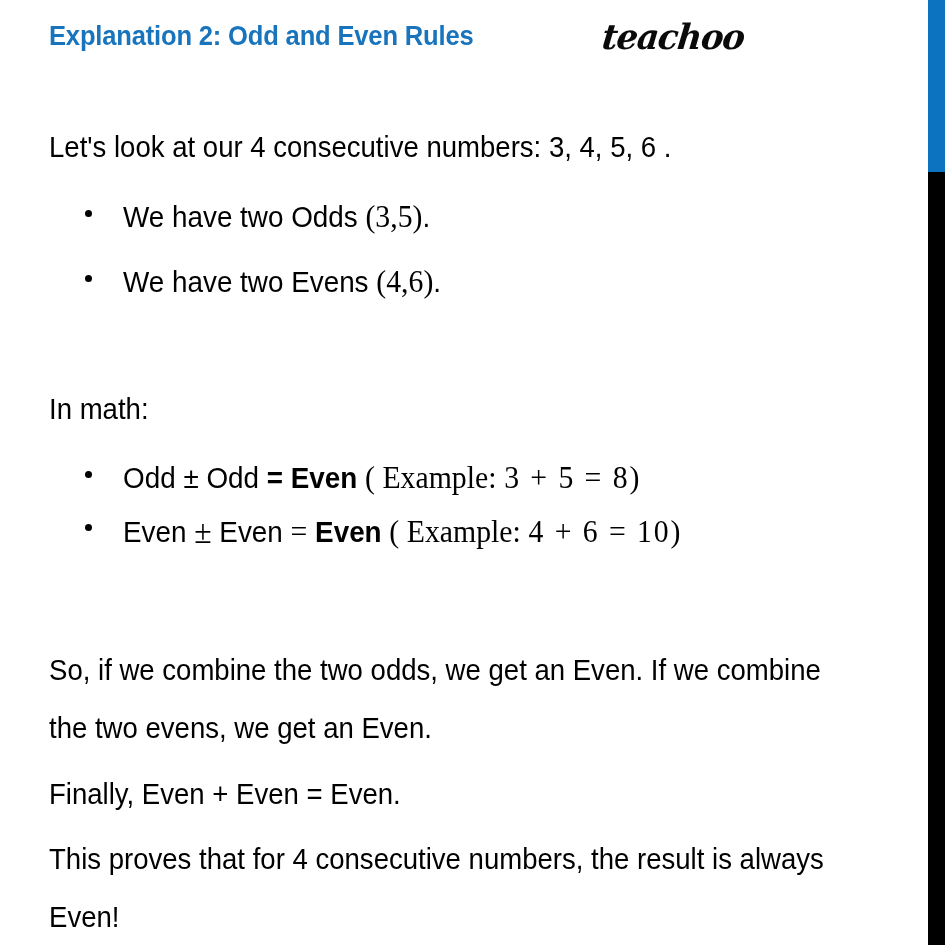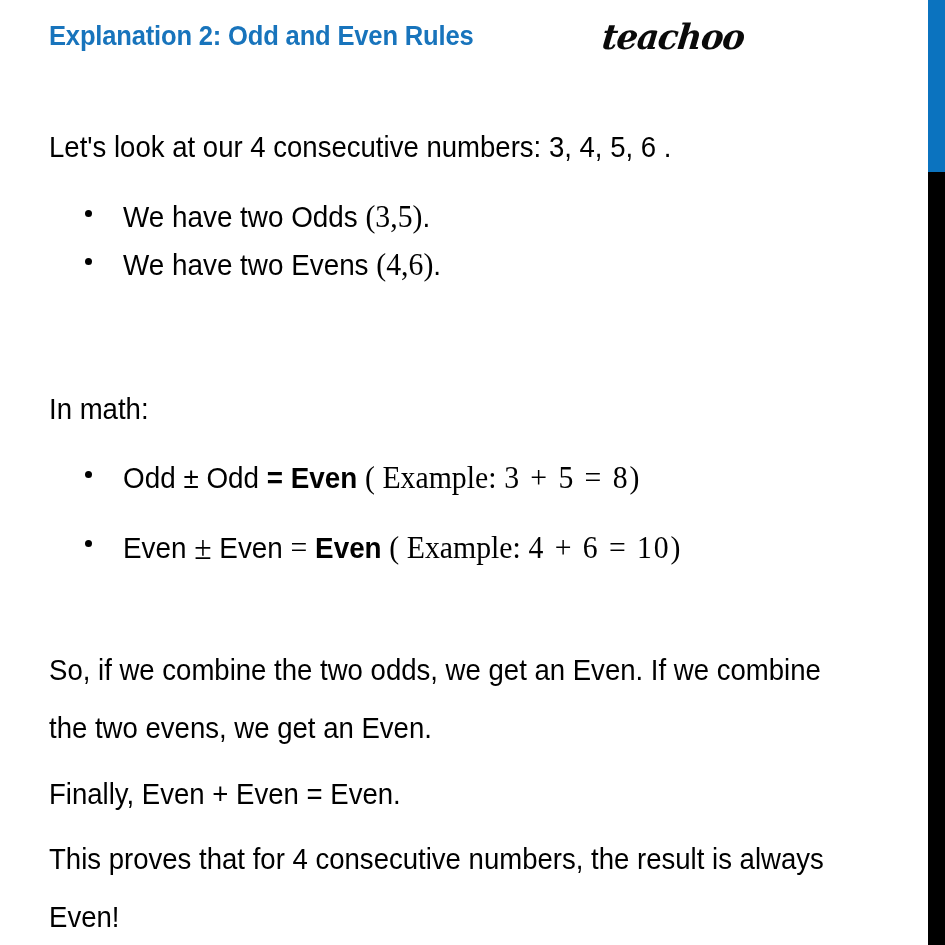--- a/index.html
+++ b/index.html
@@ -159,33 +159,33 @@
 
   <div id="body">
 
     <div class="para" style="top: 133px;">Let's look at our 4 consecutive numbers: 3, 4, 5, 6 .</div>
 
     <div class="bullet-row" style="top: 198px;">
       <span class="bullet-dot"></span>
       <span class="bullet-text"><span>We have two Odds </span><span class="mathtxt">(3,5)</span><span>.</span></span>
     </div>
 
-    <div class="bullet-row" style="top: 246px;">
+    <div class="bullet-row" style="top: 263px;">
       <span class="bullet-dot"></span>
       <span class="bullet-text"><span>We have two Evens </span><span class="mathtxt">(4,6)</span><span>.</span></span>
     </div>
 
     <div class="para" style="top: 395px;">In math:</div>
 
     <div class="bullet-row" style="top: 459px; text-align: center;">
       <span class="bullet-dot"></span>
       <span class="bullet-text"><span>Odd</span>&nbsp;<span>±</span>&nbsp;<span>Odd</span>&nbsp;<span class="bold">= Even</span>&nbsp;<span class="mathtxt">( Example:</span>&nbsp;<span class="mathtxt op">3 + 5 = 8</span><span class="mathtxt">)</span></span>
     </div>
 
-    <div class="bullet-row" style="top: 528px; text-decoration: underline;">
+    <div class="bullet-row" style="top: 512px; text-decoration: underline;">
       <span class="bullet-dot"></span>
       <span class="bullet-text"><span>Even</span>&nbsp;<span class="pm-serif">±</span>&nbsp;<span>Even</span>&nbsp;<span class="mathtxt">=</span>&nbsp;<span class="bold">Even</span>&nbsp;<span class="mathtxt">( Example:</span>&nbsp;<span class="mathtxt op">4 + 6 = 10</span><span class="mathtxt">)</span></span>
     </div>
 
     <div class="para" style="top: 656px;">So, if we combine the two odds, we get an Even. If we combine</div>
 
     <div class="para" style="top: 714px;">the two evens, we get an Even.</div>
 
     <div class="para" style="top: 780px;">Finally, Even + Even = Even.</div>
 

